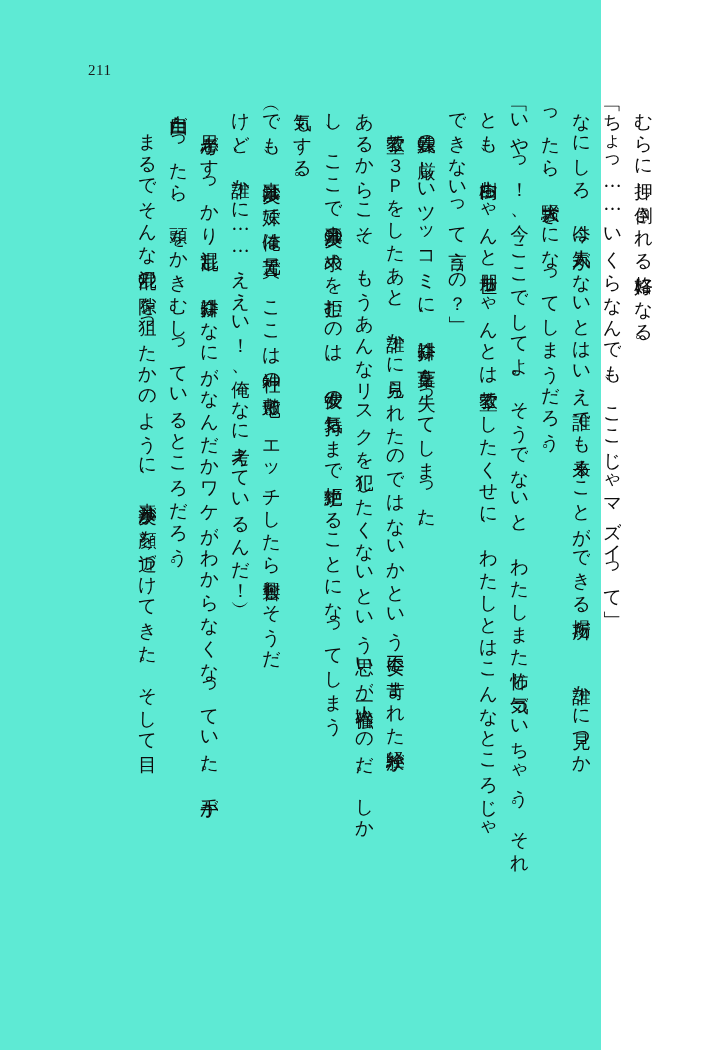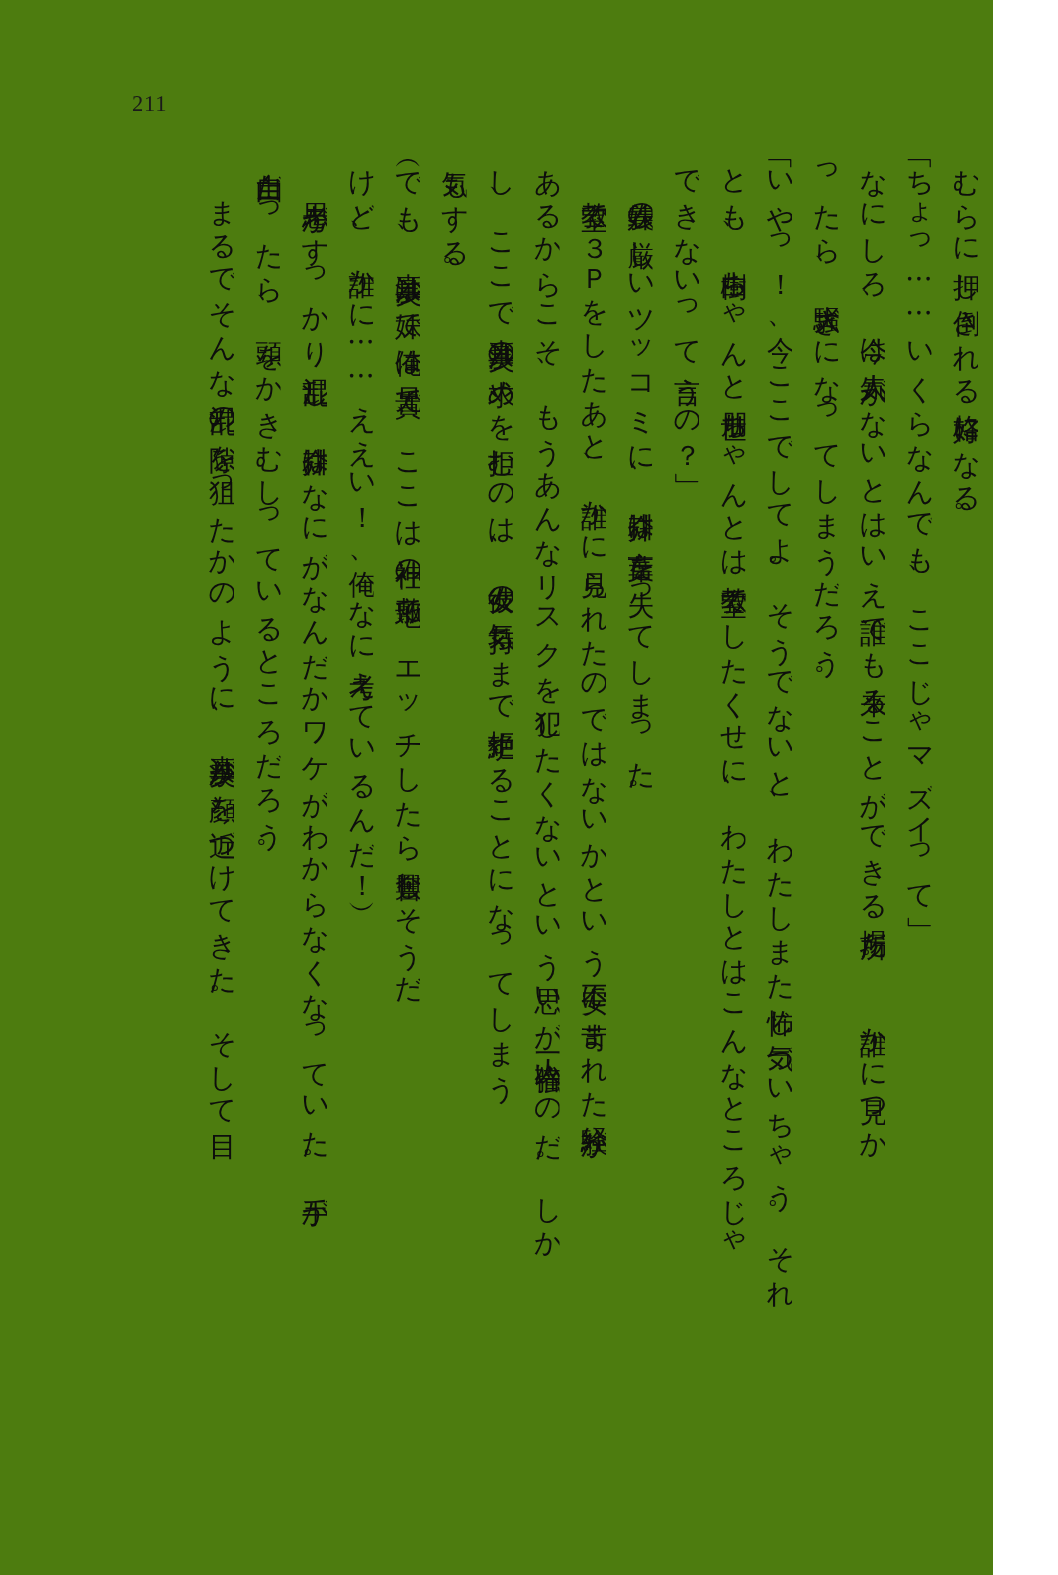--- a/index.html
+++ b/index.html
@@ -9,23 +9,23 @@
   }
   body {
     width: 705px;
     height: 1050px;
     overflow: hidden;
     font-family: "DejaVu Serif", "Liberation Serif", serif;
     color: #111111;
   }
   .page {
     position: relative;
-    width: 662px;
+    width: 601px;
     height: 1050px;
-    background: #4d7c0f;
+    background: #5eead4;
   }
   .page-number {
     position: absolute;
     top: 62px;
     left: 88px;
     font-size: 15px;
     letter-spacing: 0.5px;
     color: #1a1a1a;
     font-family: "Liberation Serif", "DejaVu Serif", serif;
   }

